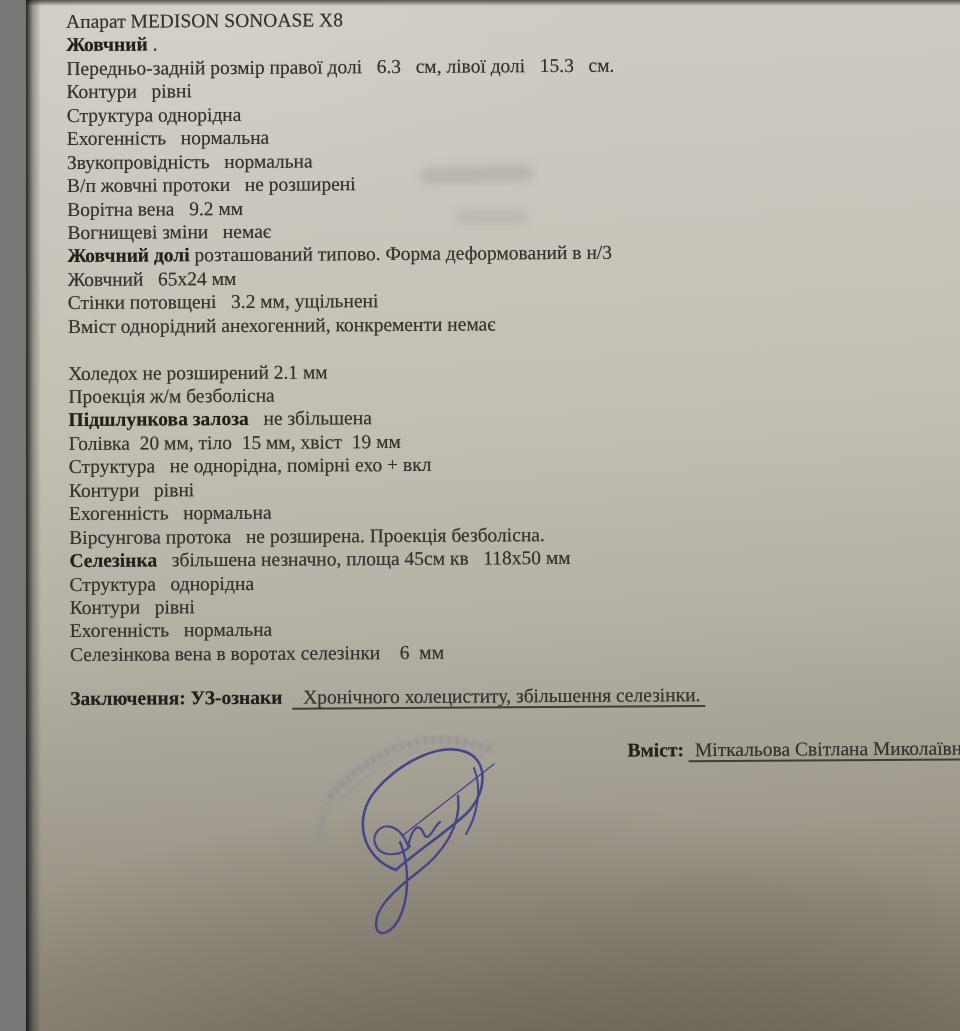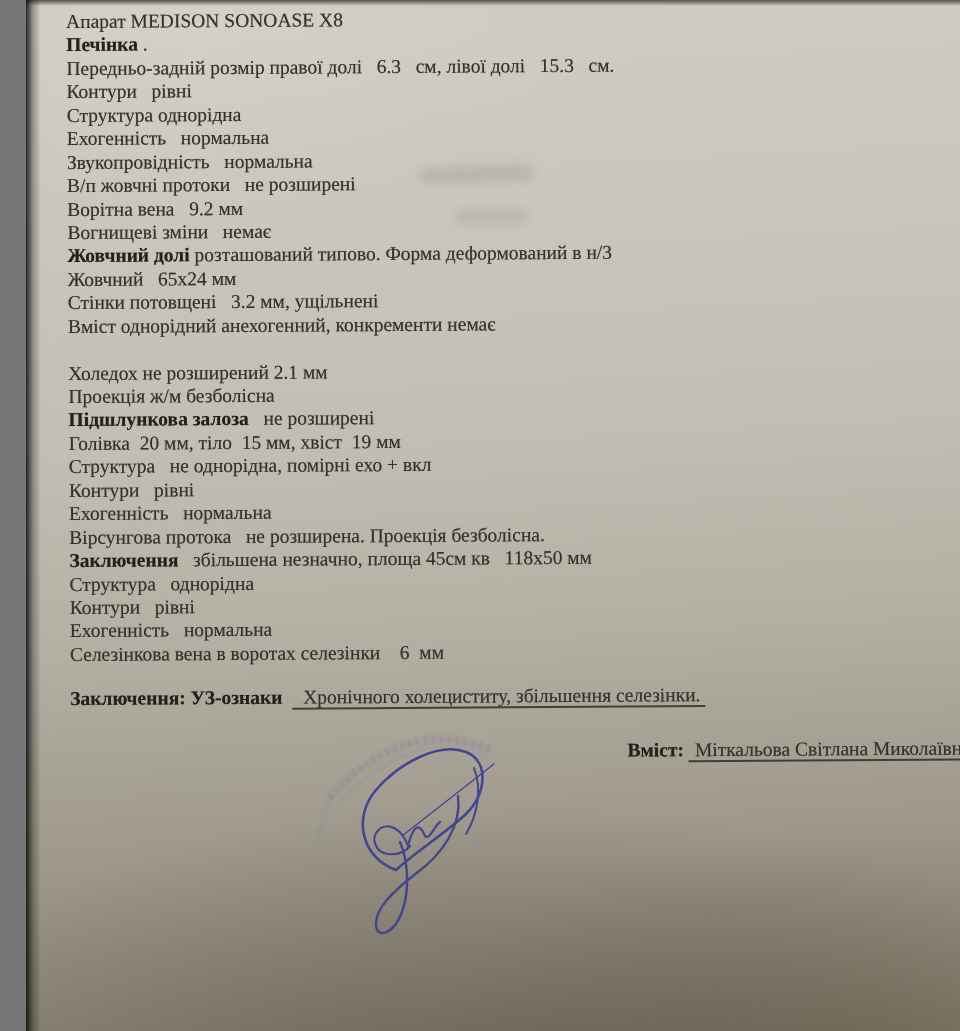--- a/index.html
+++ b/index.html
@@ -44,43 +44,43 @@
   <div class="edge-top"></div>
   <div class="edge-left"></div>
   <div class="edge-right"></div>
 
   <div class="smudge s1"></div>
   <div class="smudge s2"></div>
 
   <div class="report">
     <div>
         <div class="line"><span class="b"></span><span class="t">Апарат MEDISON SONOASE X8</span></div>
-        <div class="line"><span class="b">Печінка</span><span class="t"> .</span></div>
+        <div class="line"><span class="b">Жовчний</span><span class="t"> .</span></div>
         <div class="line"><span class="b"></span><span class="t">Передньо-задній розмір правої долі   6.3   см, лівої долі   15.3   см.</span></div>
         <div class="line"><span class="b"></span><span class="t">Контури   рівні</span></div>
         <div class="line"><span class="b"></span><span class="t">Структура однорідна</span></div>
         <div class="line"><span class="b"></span><span class="t">Ехогенність   нормальна</span></div>
         <div class="line"><span class="b"></span><span class="t">Звукопровідність   нормальна</span></div>
         <div class="line"><span class="b"></span><span class="t">В/п жовчні протоки   не розширені</span></div>
         <div class="line"><span class="b"></span><span class="t">Ворітна вена   9.2 мм</span></div>
         <div class="line"><span class="b"></span><span class="t">Вогнищеві зміни   немає</span></div>
         <div class="line"><span class="b">Жовчний долі</span><span class="t"> розташований типово. Форма деформований в н/3</span></div>
         <div class="line"><span class="b"></span><span class="t">Жовчний   65х24 мм</span></div>
         <div class="line"><span class="b"></span><span class="t">Стінки потовщені   3.2 мм, ущільнені</span></div>
         <div class="line"><span class="b"></span><span class="t">Вміст однорідний анехогенний, конкременти немає</span></div>
         <div class="line"><span class="b"></span><span class="t"></span></div>
         <div class="line"><span class="b"></span><span class="t">Холедох не розширений 2.1 мм</span></div>
         <div class="line"><span class="b"></span><span class="t">Проекція ж/м безболісна</span></div>
-        <div class="line"><span class="b">Підшлункова залоза</span><span class="t">   не розширені</span></div>
+        <div class="line"><span class="b">Підшлункова залоза</span><span class="t">   не збільшена</span></div>
         <div class="line"><span class="b"></span><span class="t">Голівка  20 мм, тіло  15 мм, хвіст  19 мм</span></div>
         <div class="line"><span class="b"></span><span class="t">Структура   не однорідна, помірні ехо + вкл</span></div>
         <div class="line"><span class="b"></span><span class="t">Контури   рівні</span></div>
         <div class="line"><span class="b"></span><span class="t">Ехогенність   нормальна</span></div>
         <div class="line"><span class="b"></span><span class="t">Вірсунгова протока   не розширена. Проекція безболісна.</span></div>
-        <div class="line"><span class="b">Заключення</span><span class="t">   збільшена незначно, площа 45см кв   118х50 мм</span></div>
+        <div class="line"><span class="b">Селезінка</span><span class="t">   збільшена незначно, площа 45см кв   118х50 мм</span></div>
         <div class="line"><span class="b"></span><span class="t">Структура   однорідна</span></div>
         <div class="line"><span class="b"></span><span class="t">Контури   рівні</span></div>
         <div class="line"><span class="b"></span><span class="t">Ехогенність   нормальна</span></div>
         <div class="line"><span class="b"></span><span class="t">Селезінкова вена в воротах селезінки    6  мм</span></div>
       </div>
 
     <div class="conclusion"><span class="b">Заключення: УЗ-ознаки</span><span>  </span><span class="u"> Хронічного холециститу, збільшення селезінки.</span></div>
 
     <div class="doctor"><span class="b">Вміст:</span><span> </span><span class="u">Міткальова Світлана Миколаївна</span></div>
   </div>

